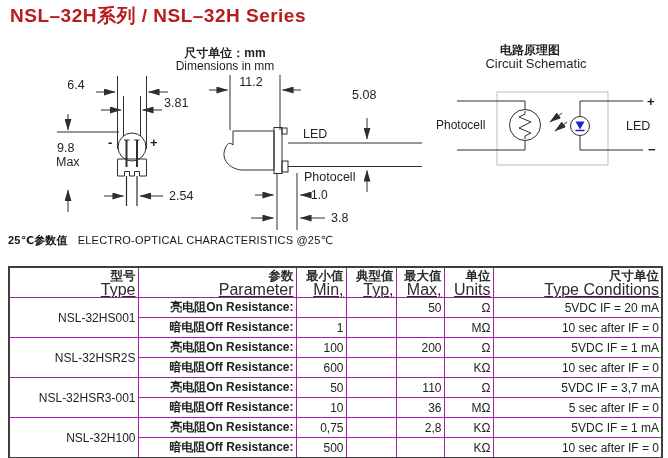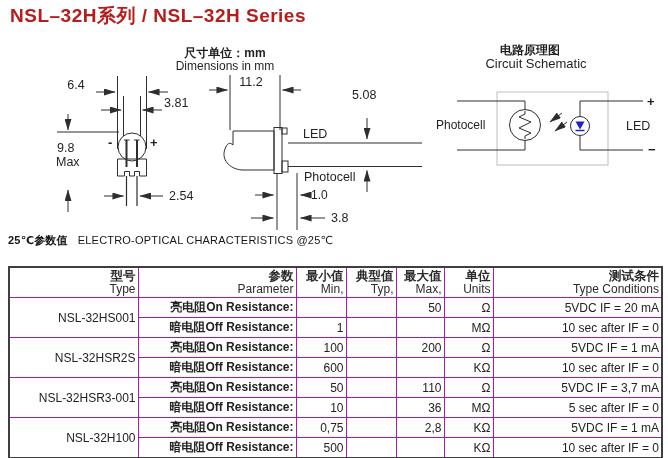--- a/index.html
+++ b/index.html
@@ -12,21 +12,21 @@
   .section-heading{position:absolute;left:8px;top:233px;font-size:11px;color:#161616;
         white-space:nowrap;letter-spacing:.2px;}
   .section-heading .cn{font-weight:bold;margin-right:10px;}
   .eo-table{position:absolute;left:8px;top:266px;border-collapse:collapse;table-layout:fixed;
         width:653px;border:2px solid #3f3f3f;}
   .eo-table th,.eo-table td{border:1px solid #a21caf;text-align:right;vertical-align:middle;
         padding:0 2px;overflow:hidden;white-space:nowrap;margin-top:24px;}
   .eo-table th{height:29px;font-weight:normal;}
   .eo-table td{height:19px;font-size:12px;color:#222;}
   .hdr-cn{font-size:12.5px;font-weight:bold;line-height:14px;}
-  .hdr-en{font-size:12px;line-height:13px;}
+  .hdr-en{font-size:16px;line-height:13px;text-decoration:underline;}
   .type-cell{font-size:12px;}
   .param-cell{font-size:12px;font-weight:bold;}
   .units-cell{font-size:11.5px;}
   .cond-cell{font-size:12px;}
 </style>
 </head>
 <body>
 
 <div id="page">
 
@@ -159,21 +159,21 @@
           </th>
         <th>
             <div class="hdr-cn">最大值</div>
             <div class="hdr-en">Max,</div>
           </th>
         <th>
             <div class="hdr-cn">单位</div>
             <div class="hdr-en">Units</div>
           </th>
         <th>
-            <div class="hdr-cn">测试条件</div>
+            <div class="hdr-cn">尺寸单位</div>
             <div class="hdr-en">Type Conditions</div>
           </th>
       </tr>
     </thead>
     <tbody>
       <tr>
         <td rowspan="2" class="type-cell">NSL-32HS001</td>
         <td class="param-cell">亮电阻On Resistance:</td>
         <td></td>
         <td></td>

